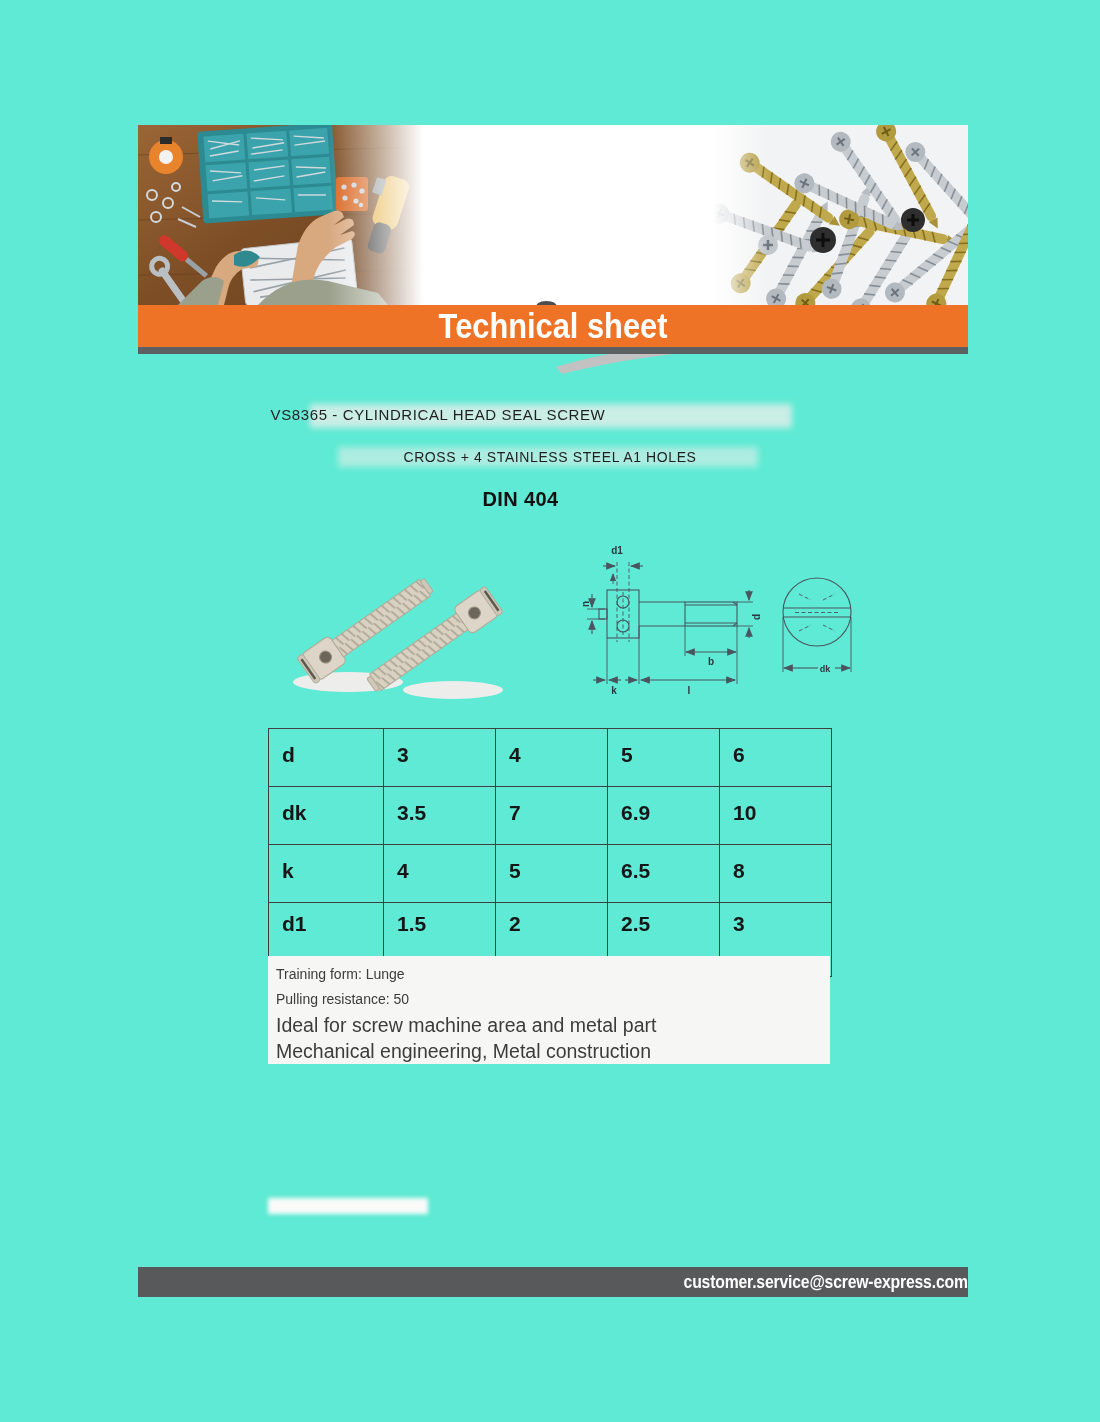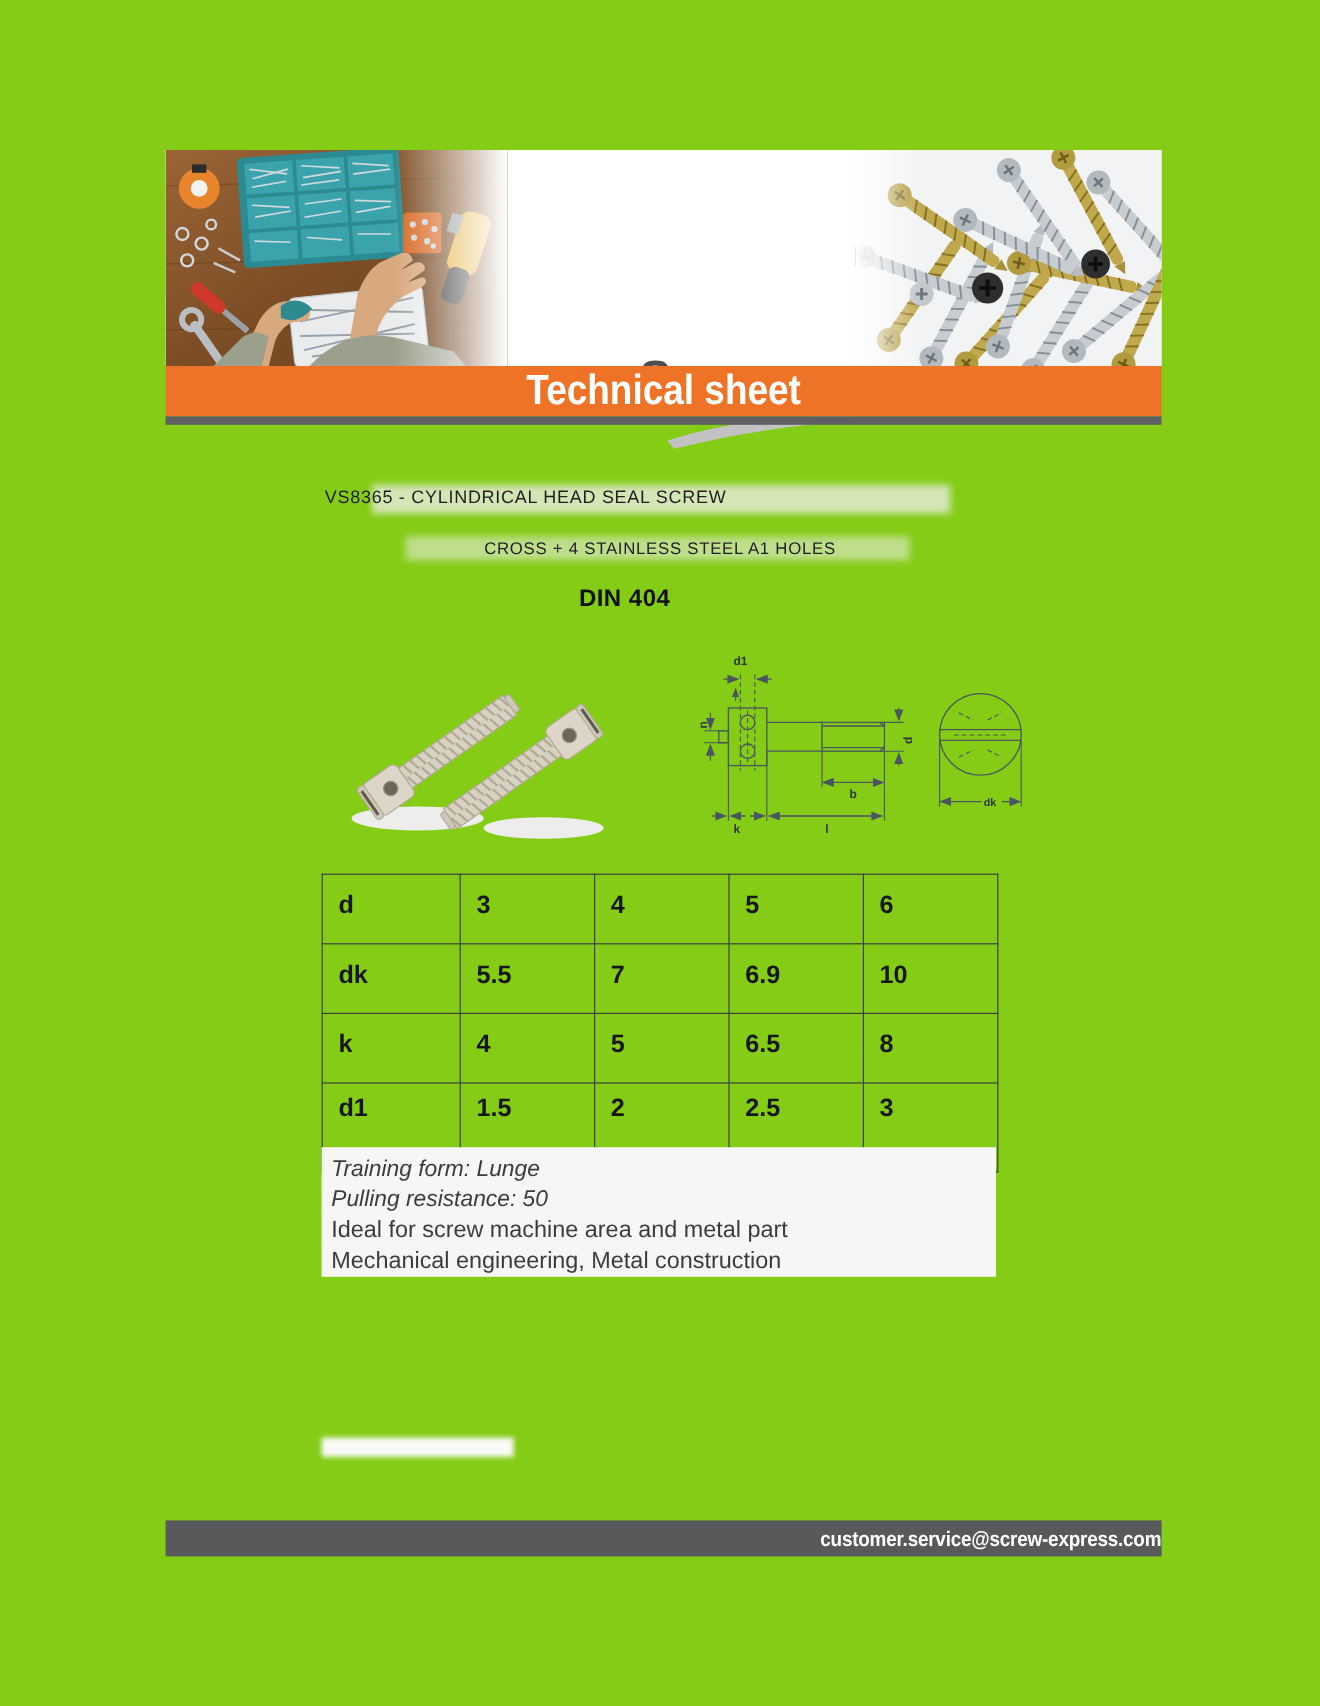--- a/index.html
+++ b/index.html
@@ -1,16 +1,16 @@
 <!DOCTYPE html>
 <html><head>
 <meta charset="utf-8">
 <style>
   html,body{margin:0;padding:0;background:#ffffff;}
-  .page{position:relative;width:1100px;height:1422px;background:#84cc16;overflow:hidden;
+  .page{position:relative;width:1100px;height:1422px;background:#5eead4;overflow:hidden;
         font-family:"Liberation Sans",sans-serif;}
   .abs{position:absolute;}
 
   
   .header-band{left:138px;top:125px;width:830px;height:180px;background:#ffffff;}
   .photo{top:0;height:180px;overflow:hidden;}
   .photo-left{left:0;width:285px;}
   .photo-right{right:0;width:255px;}
 
   .logo-wrap{left:395px;top:168px;width:330px;height:90px;text-align:center;white-space:nowrap;}
@@ -44,21 +44,21 @@
   .spec-table td{border:1px solid #3f3f3f;height:51px;vertical-align:middle;
                  padding:0 0 6px 13px;font-size:21px;font-weight:bold;color:#161616;
                  font-family:"Liberation Sans",sans-serif;}
   .spec-table td.lbl{width:101px;}
   .spec-table td.val{width:98px;}
   .spec-table tr:last-child td{height:58px;vertical-align:top;padding-top:9px;}
 
   
   .details{left:268px;top:956px;width:562px;height:108px;background:#f6f6f5;
            padding:6px 0 0 8px;box-sizing:border-box;}
-  .detail-sm{font-size:19px;color:#3c3c3c;line-height:25px;font-style:italic;}
+  .detail-sm{font-size:14px;color:#3c3c3c;line-height:25px;}
   .detail-lg{font-size:19.5px;color:#3c3c3c;line-height:26px;}
 
   .smudge{left:268px;top:1198px;width:160px;height:16px;background:#fafaf9;filter:blur(2px);}
 
   
   .footer-bar{left:138px;top:1267px;width:830px;height:30px;background:#58595b;
               display:flex;align-items:center;justify-content:flex-end;
               box-sizing:border-box;}
   .footer-text{color:#ffffff;font-weight:bold;font-size:17.5px;transform:scaleX(0.9);
                transform-origin:right center;letter-spacing:-0.2px;}
@@ -412,21 +412,21 @@
     <tbody>
       <tr>
         <td class="lbl">d</td>
         <td class="val">3</td>
         <td class="val">4</td>
         <td class="val">5</td>
         <td class="val">6</td>
       </tr>
       <tr>
         <td class="lbl">dk</td>
-        <td class="val">5.5</td>
+        <td class="val">3.5</td>
         <td class="val">7</td>
         <td class="val">6.9</td>
         <td class="val">10</td>
       </tr>
       <tr>
         <td class="lbl">k</td>
         <td class="val">4</td>
         <td class="val">5</td>
         <td class="val">6.5</td>
         <td class="val">8</td>

